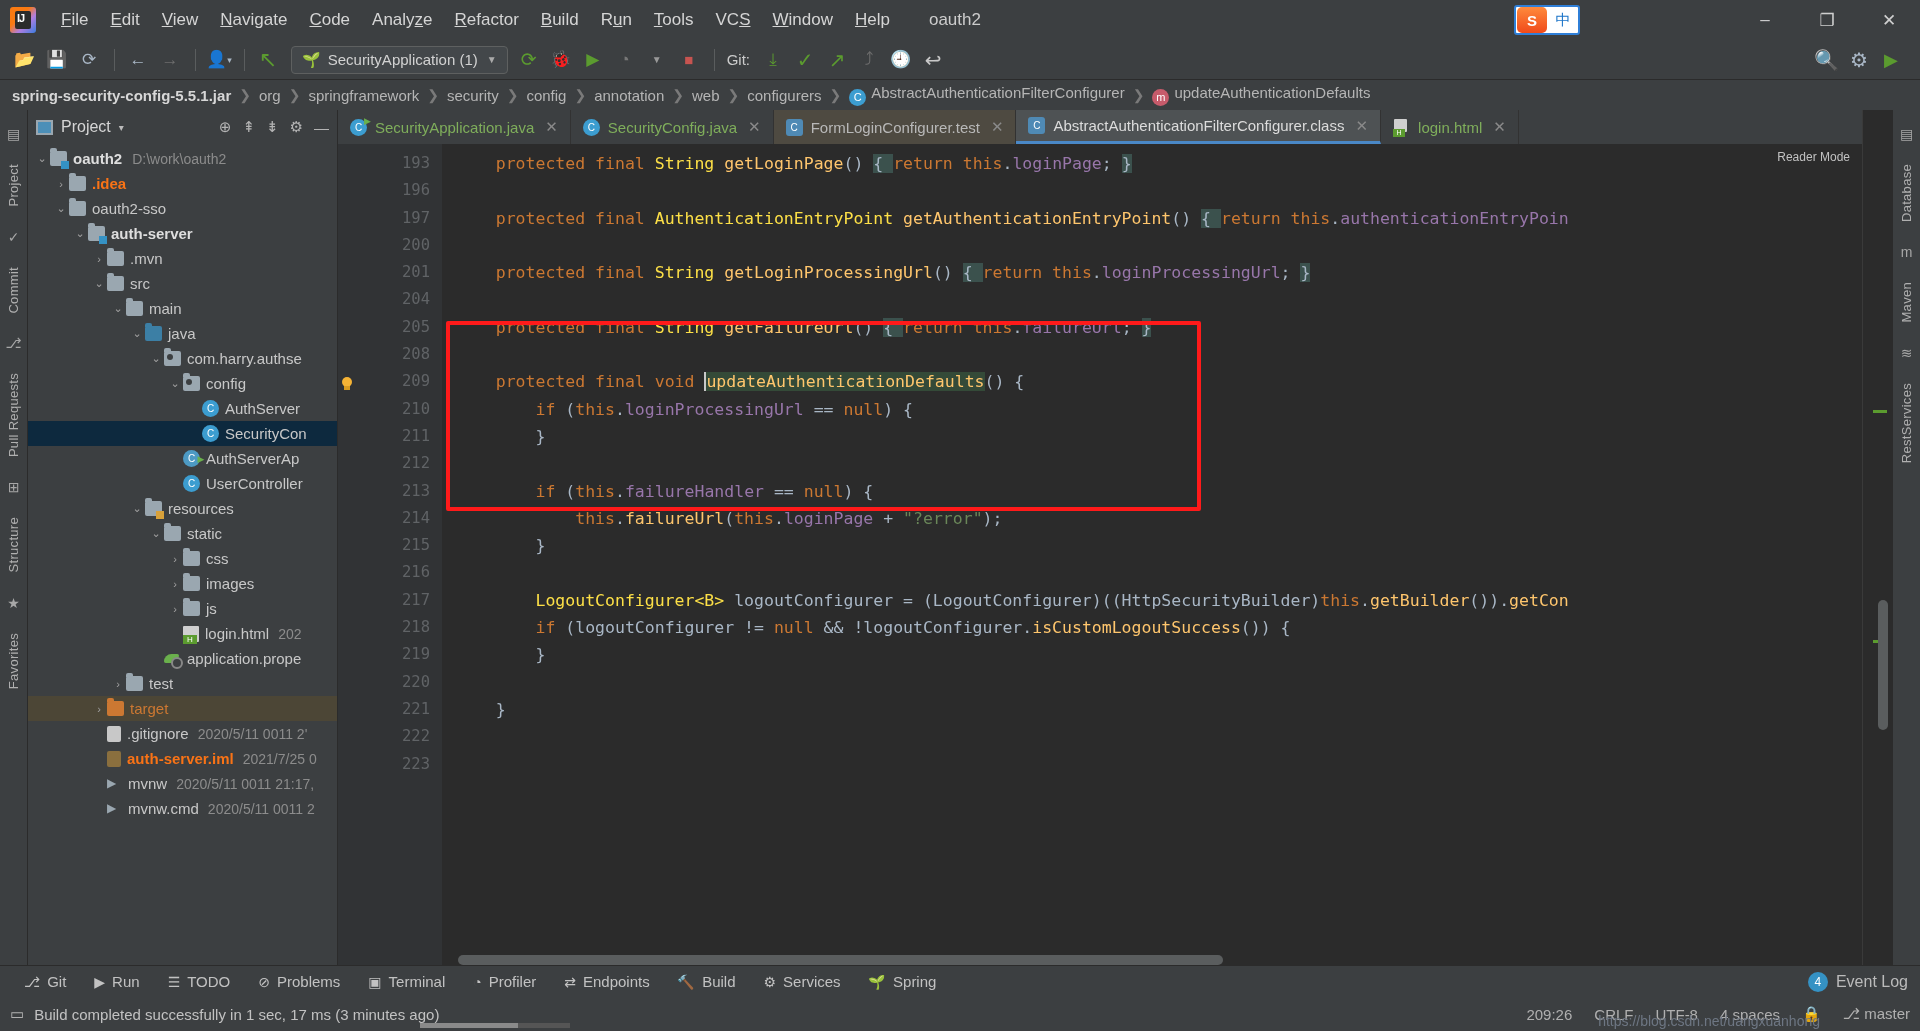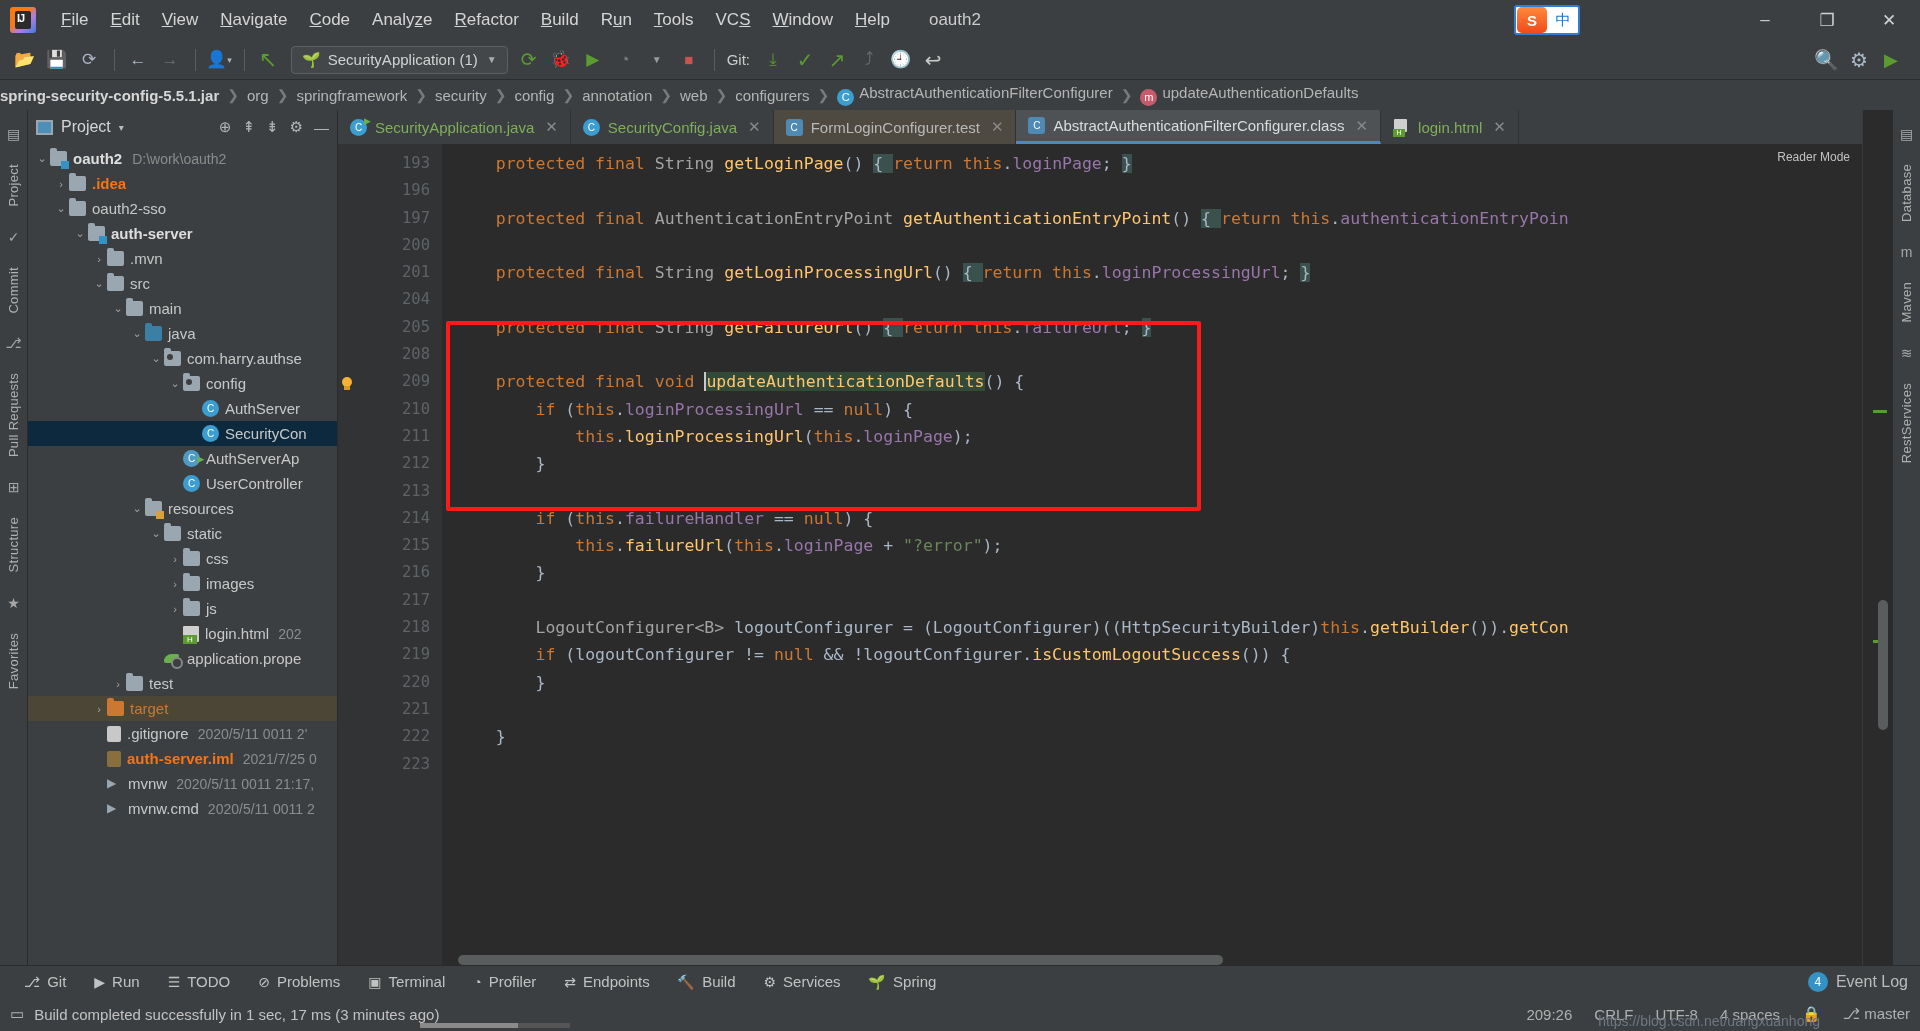--- a/index.html
+++ b/index.html
@@ -60,21 +60,21 @@
   }
   .runcfg .leaf { color: #6a9c3d; margin-right: 7px; font-size: 15px; }
   .runcfg .lbl { font-size: 15px; color: #d2d2d2; }
   .runcfg .arr { margin-left: 9px; color: #aaa; font-size: 10px; }
   .gitlabel { font-size: 15px; color: #cccccc; margin: 0 8px 0 4px; }
   .tb-right { position: absolute; right: 12px; display: flex; align-items: center; }
 
   
   .breadcrumbs {
     height: 30px; background: #3c3f41; display: flex; align-items: center;
-    font-size: 15px; flex-shrink: 0; overflow: hidden; white-space: nowrap;
+    padding-left: 12px; font-size: 15px; flex-shrink: 0; overflow: hidden; white-space: nowrap;
   }
   .crumb { color: #b5b5b5; }
   .crumb.first { font-weight: bold; color: #d7d7d7; }
   .crumb-sep { color: #7a7a7a; margin: 0 8px; font-size: 14px; }
   .crumb-ico {
     display: inline-flex; width: 17px; height: 17px; border-radius: 50%;
     align-items: center; justify-content: center; color: #fff; font-size: 11px;
     margin-right: 5px; vertical-align: -3px;
   }
   .ico-class { background: #3c9dd0; }
@@ -181,21 +181,21 @@
   .gline .foldo { position:absolute; right:-14px; top:8px; width:11px; height:13px; border:1px solid #6a6a6a; border-bottom:none;}
   .gline .bulb {
     position: absolute; right: 88px; top: 6px; width: 13px; height: 15px;
   }
   .code {
     flex: 1; font-family: "DejaVu Sans Mono", monospace; font-size: 16.5px;
     padding-top: 6px; position: relative; overflow: hidden; color: #a9b7c6; background: #2b2b2b;
   }
   .cline { height: 27.3px; line-height: 27.3px; white-space: pre; padding-left: 14px; }
   .kw { color: #cc7832; }
-  .cls { color: #a3a3a3; }
+  .cls { color: #fde047; }
   .mth { color: #ffc66d; }
   .fld { color: #9876aa; }
   .str { color: #6a8759; }
   .pl { color: #a9b7c6; }
   .br { background: #3b514d; }
   .sel { background: #344a38; }
   .caretbox { border-left: 2px solid #c8c8c8; }
 
   .redbox {
     position: absolute; border: 4px solid #ff1a1a; pointer-events: none; border-radius: 2px;
@@ -568,21 +568,20 @@
             <div class="cline"><span class="pl">    </span><span class="kw">protected final </span><span class="cls">String </span><span class="mth">getLoginPage</span><span class="pl">() </span><span class="br">{ </span><span class="kw">return </span><span class="kw">this</span><span class="pl">.</span><span class="fld">loginPage</span><span class="pl">; </span><span class="br">}</span></div>
             <div class="cline">&nbsp;</div>
             <div class="cline"><span class="pl">    </span><span class="kw">protected final </span><span class="cls">AuthenticationEntryPoint </span><span class="mth">getAuthenticationEntryPoint</span><span class="pl">() </span><span class="br">{ </span><span class="kw">return </span><span class="kw">this</span><span class="pl">.</span><span class="fld">authenticationEntryPoin</span></div>
             <div class="cline">&nbsp;</div>
             <div class="cline"><span class="pl">    </span><span class="kw">protected final </span><span class="cls">String </span><span class="mth">getLoginProcessingUrl</span><span class="pl">() </span><span class="br">{ </span><span class="kw">return </span><span class="kw">this</span><span class="pl">.</span><span class="fld">loginProcessingUrl</span><span class="pl">; </span><span class="br">}</span></div>
             <div class="cline">&nbsp;</div>
             <div class="cline"><span class="pl">    </span><span class="kw">protected final </span><span class="cls">String </span><span class="mth">getFailureUrl</span><span class="pl">() </span><span class="br">{ </span><span class="kw">return </span><span class="kw">this</span><span class="pl">.</span><span class="fld">failureUrl</span><span class="pl">; </span><span class="br">}</span></div>
             <div class="cline">&nbsp;</div>
             <div class="cline"><span class="pl">    </span><span class="kw">protected final void </span><span class="mth sel caretbox">updateAuthenticationDefaults</span><span class="pl">() {</span></div>
             <div class="cline"><span class="pl">        </span><span class="kw">if </span><span class="pl">(</span><span class="kw">this</span><span class="pl">.</span><span class="fld">loginProcessingUrl</span><span class="pl"> == </span><span class="kw">null</span><span class="pl">) {</span></div>
-            <div class="cline"><span class="pl">            </span><span class="kw">this</span><span class="pl">.</span><span class="mth">loginProcessingUrl</span><span class="pl">(</span><span class="kw">this</span><span class="pl">.</span><span class="fld">loginPage</span><span class="pl">);</span></div>
             <div class="cline"><span class="pl">        }</span></div>
             <div class="cline">&nbsp;</div>
             <div class="cline"><span class="pl">        </span><span class="kw">if </span><span class="pl">(</span><span class="kw">this</span><span class="pl">.</span><span class="fld">failureHandler</span><span class="pl"> == </span><span class="kw">null</span><span class="pl">) {</span></div>
             <div class="cline"><span class="pl">            </span><span class="kw">this</span><span class="pl">.</span><span class="mth">failureUrl</span><span class="pl">(</span><span class="kw">this</span><span class="pl">.</span><span class="fld">loginPage</span><span class="pl"> + </span><span class="str">"?error"</span><span class="pl">);</span></div>
             <div class="cline"><span class="pl">        }</span></div>
             <div class="cline">&nbsp;</div>
             <div class="cline"><span class="pl">        </span><span class="cls">LogoutConfigurer&lt;B&gt; </span><span class="pl">logoutConfigurer </span><span class="pl">= (LogoutConfigurer)((HttpSecurityBuilder)</span><span class="kw">this</span><span class="pl">.</span><span class="mth">getBuilder</span><span class="pl">()).</span><span class="mth">getCon</span></div>
             <div class="cline"><span class="pl">        </span><span class="kw">if </span><span class="pl">(logoutConfigurer != </span><span class="kw">null </span><span class="pl">&amp;&amp; !logoutConfigurer.</span><span class="mth">isCustomLogoutSuccess</span><span class="pl">()) {</span></div>
             <div class="cline"><span class="pl">        }</span></div>
             <div class="cline">&nbsp;</div>

